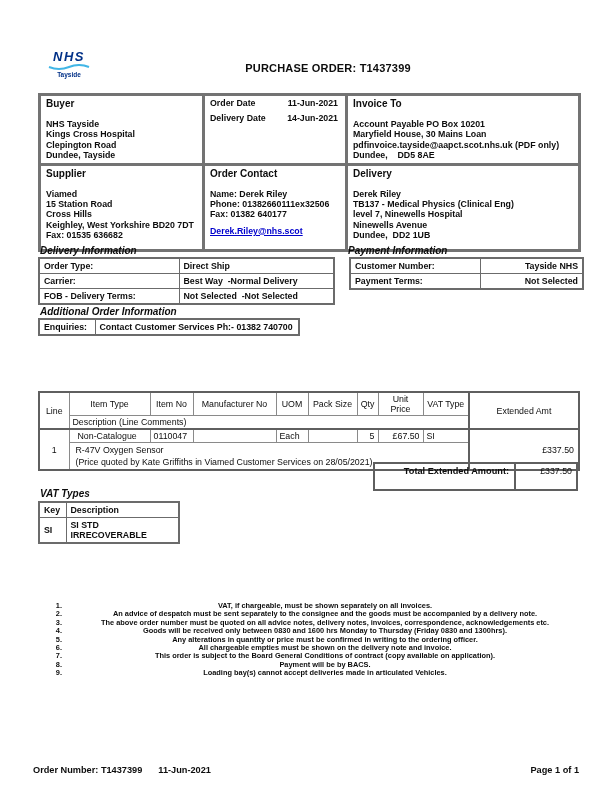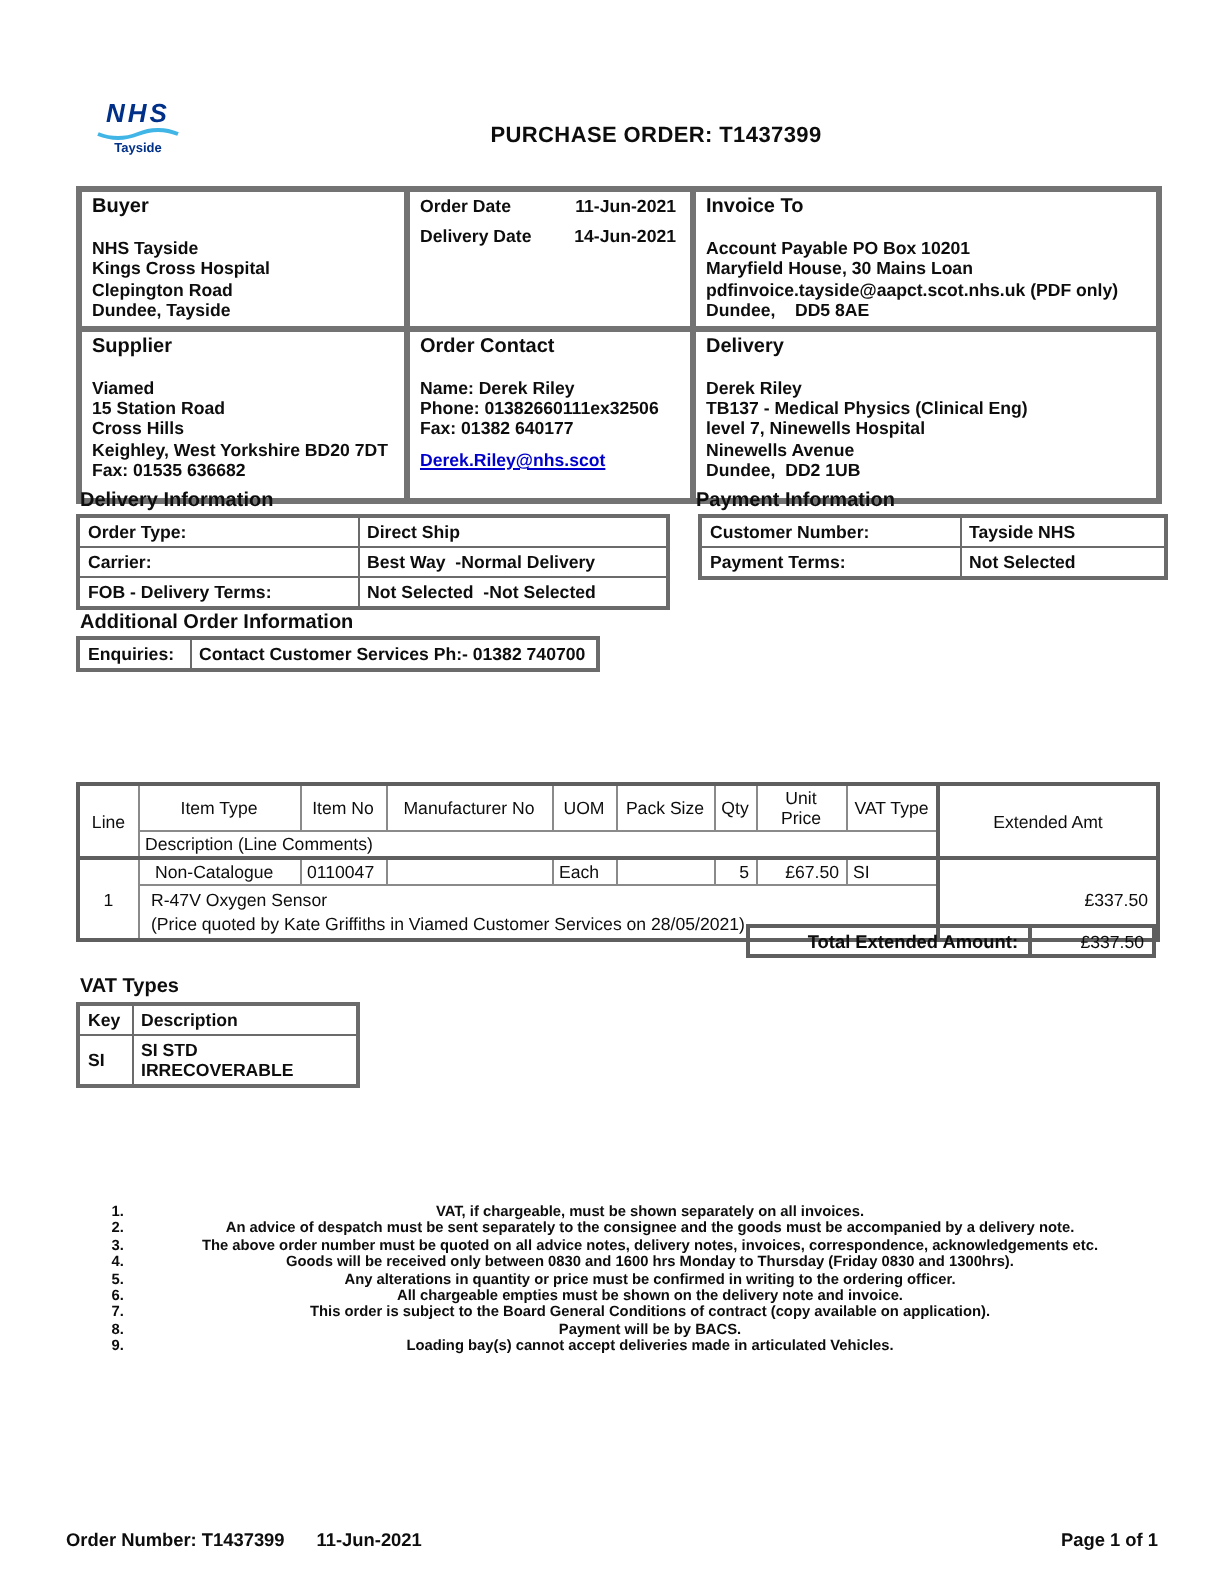--- a/index.html
+++ b/index.html
@@ -19,42 +19,42 @@
   
   .main-table { position:absolute; left:38px; top:93px; width:540px; table-layout:fixed;
                 border-collapse:collapse; border:2px solid #3f3f3f; }
   .main-table td { border:3px solid #737373; vertical-align:top; padding:2px 5px; }
   .cell-h { font-size:10px; font-weight:bold; margin-bottom:10px; }
   .addr { font-size:8.8px; font-weight:bold; line-height:10.4px; white-space:pre-wrap; }
   .kv { display:flex; justify-content:space-between; font-size:8.8px; font-weight:bold;
         margin-bottom:5px; padding-right:2px; }
   .link { color:#0000cc; text-decoration:underline; font-size:8.8px; font-weight:bold; }
 
-  .section-h { position:absolute; font-size:10px; font-weight:bold; }
+  .section-h { position:absolute; font-size:10px; font-weight:bold;font-style:italic; }
 
   .info-table { position:absolute; border-collapse:collapse; border:2px solid #6b6b6b; table-layout:fixed; }
   .info-table td { border:1px solid #6b6b6b; font-size:8.8px; font-weight:bold;
                    padding:2px 4px; height:13px; vertical-align:middle; white-space:pre-wrap; }
-  .info-table td.right { }
+  .info-table td.right { text-align:right; }
 
   
   .items-table { position:absolute; left:38px; top:391px; width:540px; table-layout:fixed;
                  border-collapse:collapse; border:2px solid #5f5f5f; font-size:8.8px; }
   .items-table th, .items-table td { border:1px solid #8a8a8a; font-weight:normal; padding:1px 3px; height:13px; }
   .items-table th { text-align:center; }
   .items-table .desc-hdr { text-align:left; }
   .items-table tbody tr:first-child td { border-top:2px solid #5f5f5f;margin-left:20px; }
   .items-table .col-ext { border-left:2px solid #5f5f5f; }
   .items-table td.ctr { text-align:center; }
   .items-table td.rt { text-align:right; }
   .items-table .desc-cell { padding-left:6px; }
   .items-table .desc-cell div { line-height:12px; }
   .items-table td.ext-val { text-align:right; vertical-align:middle; padding-right:4px; }
 
-  .total-row { position:absolute; left:373px; top:462px; width:205px; height:17px;
+  .total-row { position:absolute; left:373px; top:462px; width:205px; height:29px;
                display:flex; font-size:9.2px; }
   .total-label { flex:1; border:2px solid #5f5f5f; border-right:none; font-weight:bold;
                  text-align:right; padding:2px 5px; }
   .total-value { width:64px; border:2px solid #5f5f5f; text-align:right; padding:2px 4px; font-size:8.8px; }
 
   .conditions { position:absolute; left:38px; top:589px; width:545px; }
   .conditions .cond-h { font-size:8px; font-weight:bold; letter-spacing:0.2px; }
   .conditions ol { margin:13px 0 0 26px; font-size:7.4px; font-weight:bold; line-height:8.4px; }
   .conditions li { padding-left:3px;text-align:center; }
 

